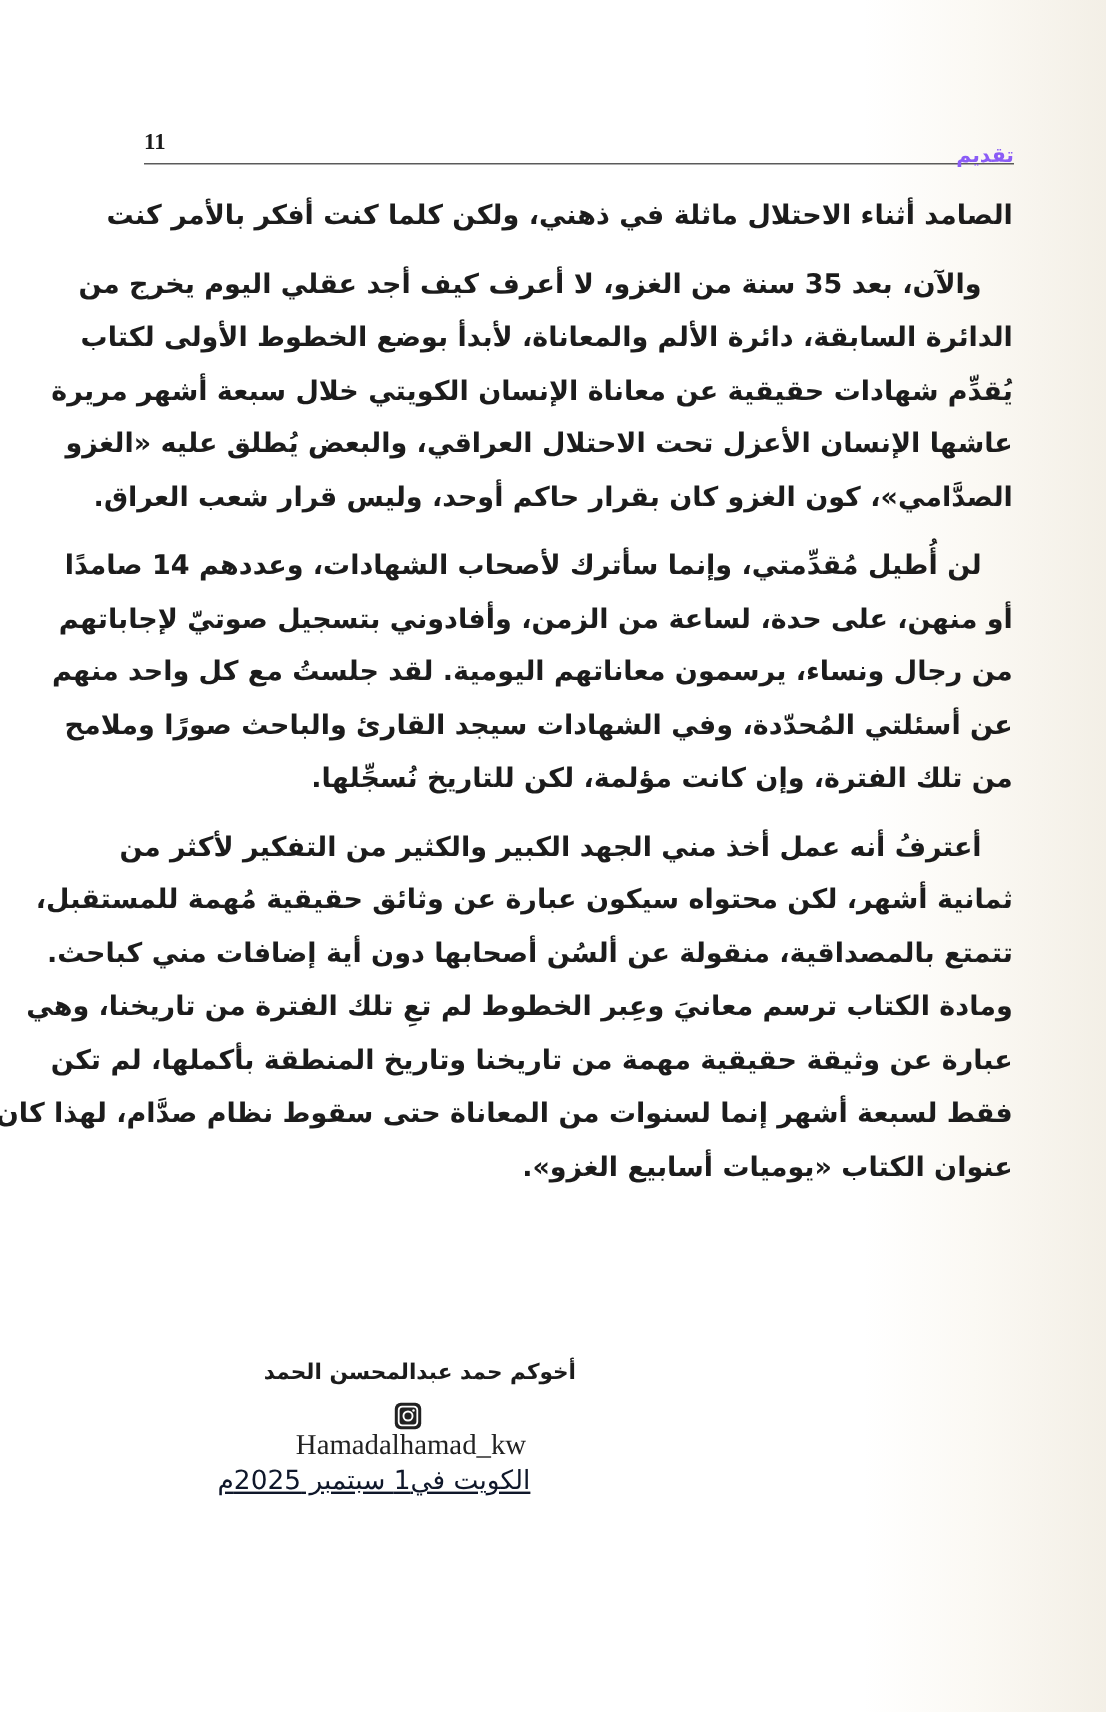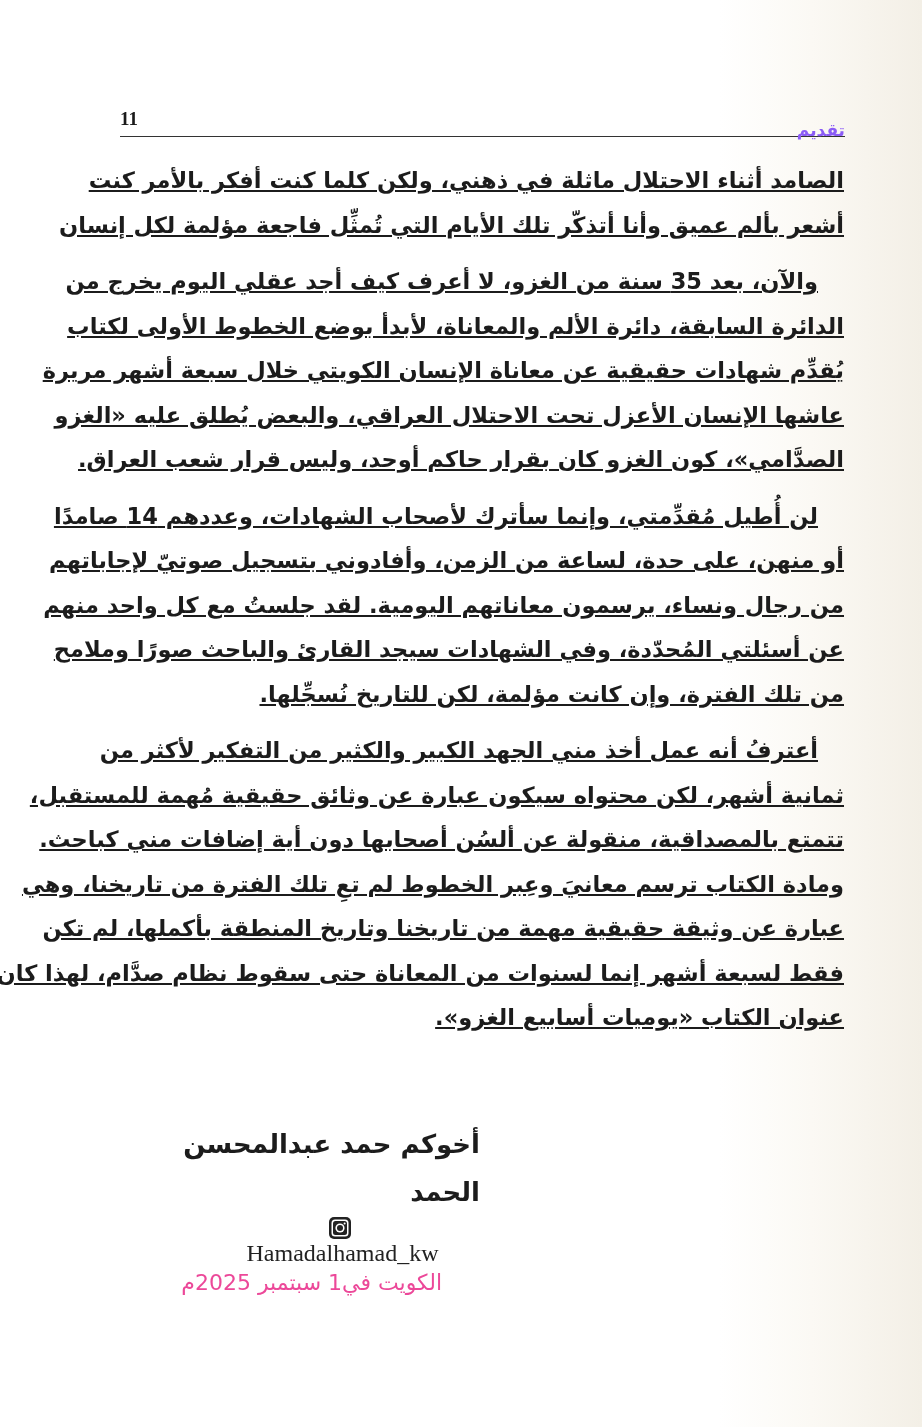--- a/index.html
+++ b/index.html
@@ -52,21 +52,20 @@
       left: 118px;
       top: 158px;
       width: 726px;
       direction: rtl;
       text-align: justify;
       font-family: "DejaVu Sans", sans-serif;
       font-weight: bold;
       font-size: 22.5px;
       line-height: 44.5px;
       color: #1c1c1c;
-      text-decoration: underline;
     }
     .para {
       margin: 0 0 12px 0;
       text-align-last: right;
     }
     .line {
       display: block;
       text-align: justify;
       text-align-last: justify;
       white-space: nowrap;
@@ -78,21 +77,21 @@
       position: absolute;
       left: 150px;
       top: 1120px;
       width: 350px;
       direction: rtl;
       text-align: right;
     }
     .sig-name {
       font-family: "DejaVu Sans", sans-serif;
       font-weight: bold;
-      font-size: 26px;
+      font-size: 18px;
       line-height: 48px;
       padding-right: 20px;
       color: #1c1c1c;
     }
     .sig-handle {
       direction: ltr;
       display: flex;
       align-items: center;
       justify-content: flex-start;
       height: 44px;
@@ -106,38 +105,38 @@
       display: inline-block;
       width: 24px;
       height: 24px;
       margin-right: 6px;
     }
     .sig-date {
       font-family: "DejaVu Sans", sans-serif;
       font-size: 22px;
       line-height: 46px;
       padding-right: 58px;
-      color: #ec4899;
+      color: #0f172a;
+      text-decoration: underline;
     }
   </style>
 </head>
 <body>
 
 <div class="page">
 
   <div class="header">
     <span class="page-number">11</span>
     <span class="running-head">تقديم</span>
   </div>
 
   <div class="body-text">
 
     <p class="para">
       <span class="line">الصامد أثناء الاحتلال ماثلة في ذهني، ولكن كلما كنت أفكر بالأمر كنت</span>
-      <span class="line">أشعر بألم عميق وأنا أتذكّر تلك الأيام التي تُمثِّل فاجعة مؤلمة لكل إنسان</span>
     </p>
 
     <p class="para">
       <span class="line" style="padding-right:26px">والآن، بعد 35 سنة من الغزو، لا أعرف كيف أجد عقلي اليوم يخرج من</span>
       <span class="line">الدائرة السابقة، دائرة الألم والمعاناة، لأبدأ بوضع الخطوط الأولى لكتاب</span>
       <span class="line">يُقدِّم شهادات حقيقية عن معاناة الإنسان الكويتي خلال سبعة أشهر مريرة</span>
       <span class="line">عاشها الإنسان الأعزل تحت الاحتلال العراقي، والبعض يُطلق عليه «الغزو</span>
       <span class="line last">الصدَّامي»، كون الغزو كان بقرار حاكم أوحد، وليس قرار شعب العراق.</span>
     </p>
 

